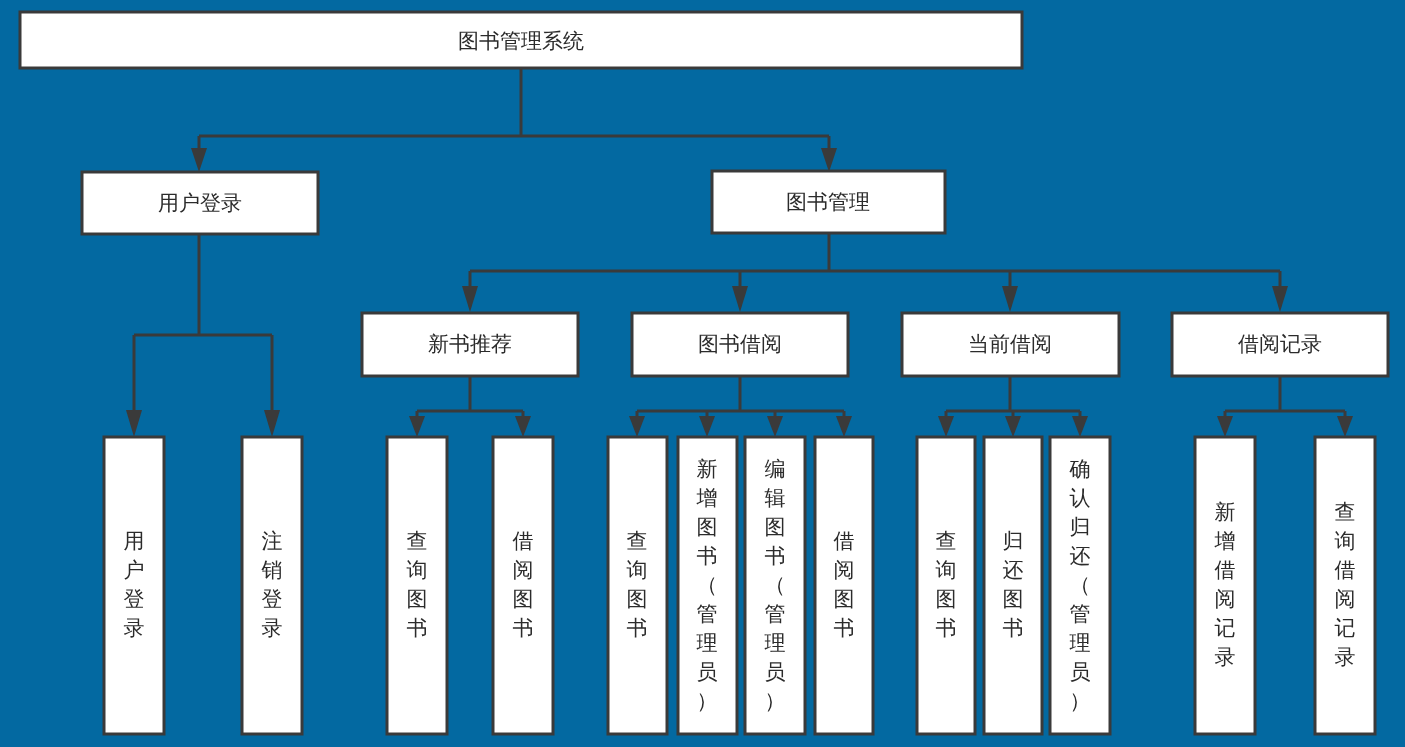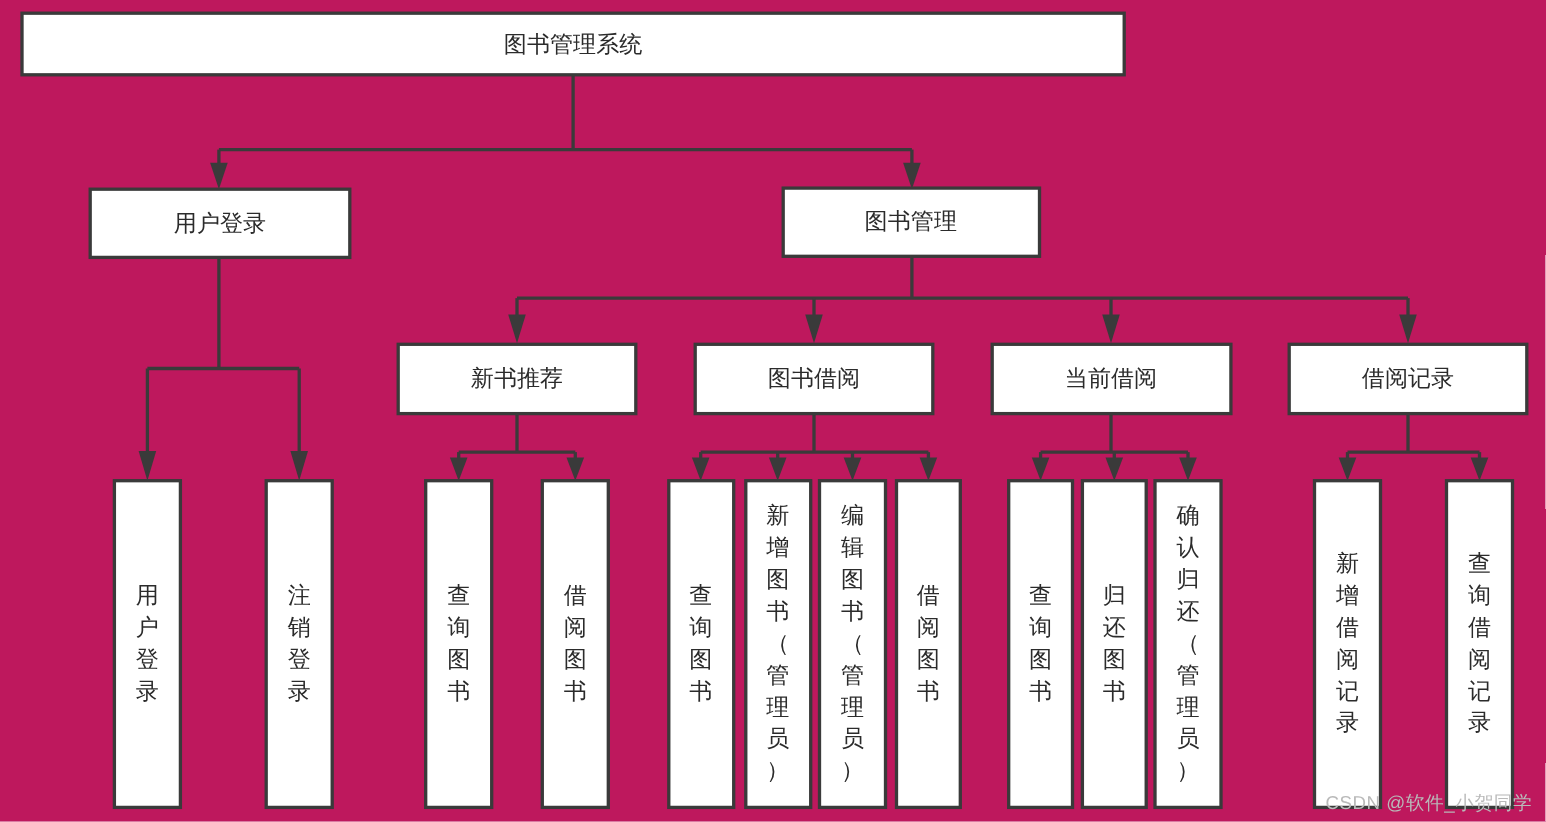--- a/index.html
+++ b/index.html
@@ -7,21 +7,21 @@
     padding: 0;
     background: #ffffff;
   }
   body {
     font-family: "Liberation Sans", "DejaVu Sans", sans-serif;
   }
   #diagram-root {
     position: relative;
     width: 1405px;
     height: 747px;
-    background: #be185d;
+    background: #0369a1;
     overflow: hidden;
   }
   svg.diagram-canvas {
     position: absolute;
     left: 0;
     top: 0;
     width: 1405px;
     height: 747px;
     display: block;
   }
@@ -216,14 +216,13 @@
       <rect class="node-rect" x="1195" y="437" width="60" height="297"></rect>
       <text class="node-label-v vtext" x="1225" y="586"><tspan x="1225" y="513.5" dominant-baseline="middle">新</tspan><tspan x="1225" y="542.5" dominant-baseline="middle">增</tspan><tspan x="1225" y="571.5" dominant-baseline="middle">借</tspan><tspan x="1225" y="600.5" dominant-baseline="middle">阅</tspan><tspan x="1225" y="629.5" dominant-baseline="middle">记</tspan><tspan x="1225" y="658.5" dominant-baseline="middle">录</tspan></text>
     </g>
     <g>
       <rect class="node-rect" x="1315" y="437" width="60" height="297"></rect>
       <text class="node-label-v vtext" x="1345" y="586"><tspan x="1345" y="513.5" dominant-baseline="middle">查</tspan><tspan x="1345" y="542.5" dominant-baseline="middle">询</tspan><tspan x="1345" y="571.5" dominant-baseline="middle">借</tspan><tspan x="1345" y="600.5" dominant-baseline="middle">阅</tspan><tspan x="1345" y="629.5" dominant-baseline="middle">记</tspan><tspan x="1345" y="658.5" dominant-baseline="middle">录</tspan></text>
     </g>
 
   </svg>
 
-  <div class="watermark">CSDN @软件_小贺同学</div>
 </div>
 
 </body></html>

